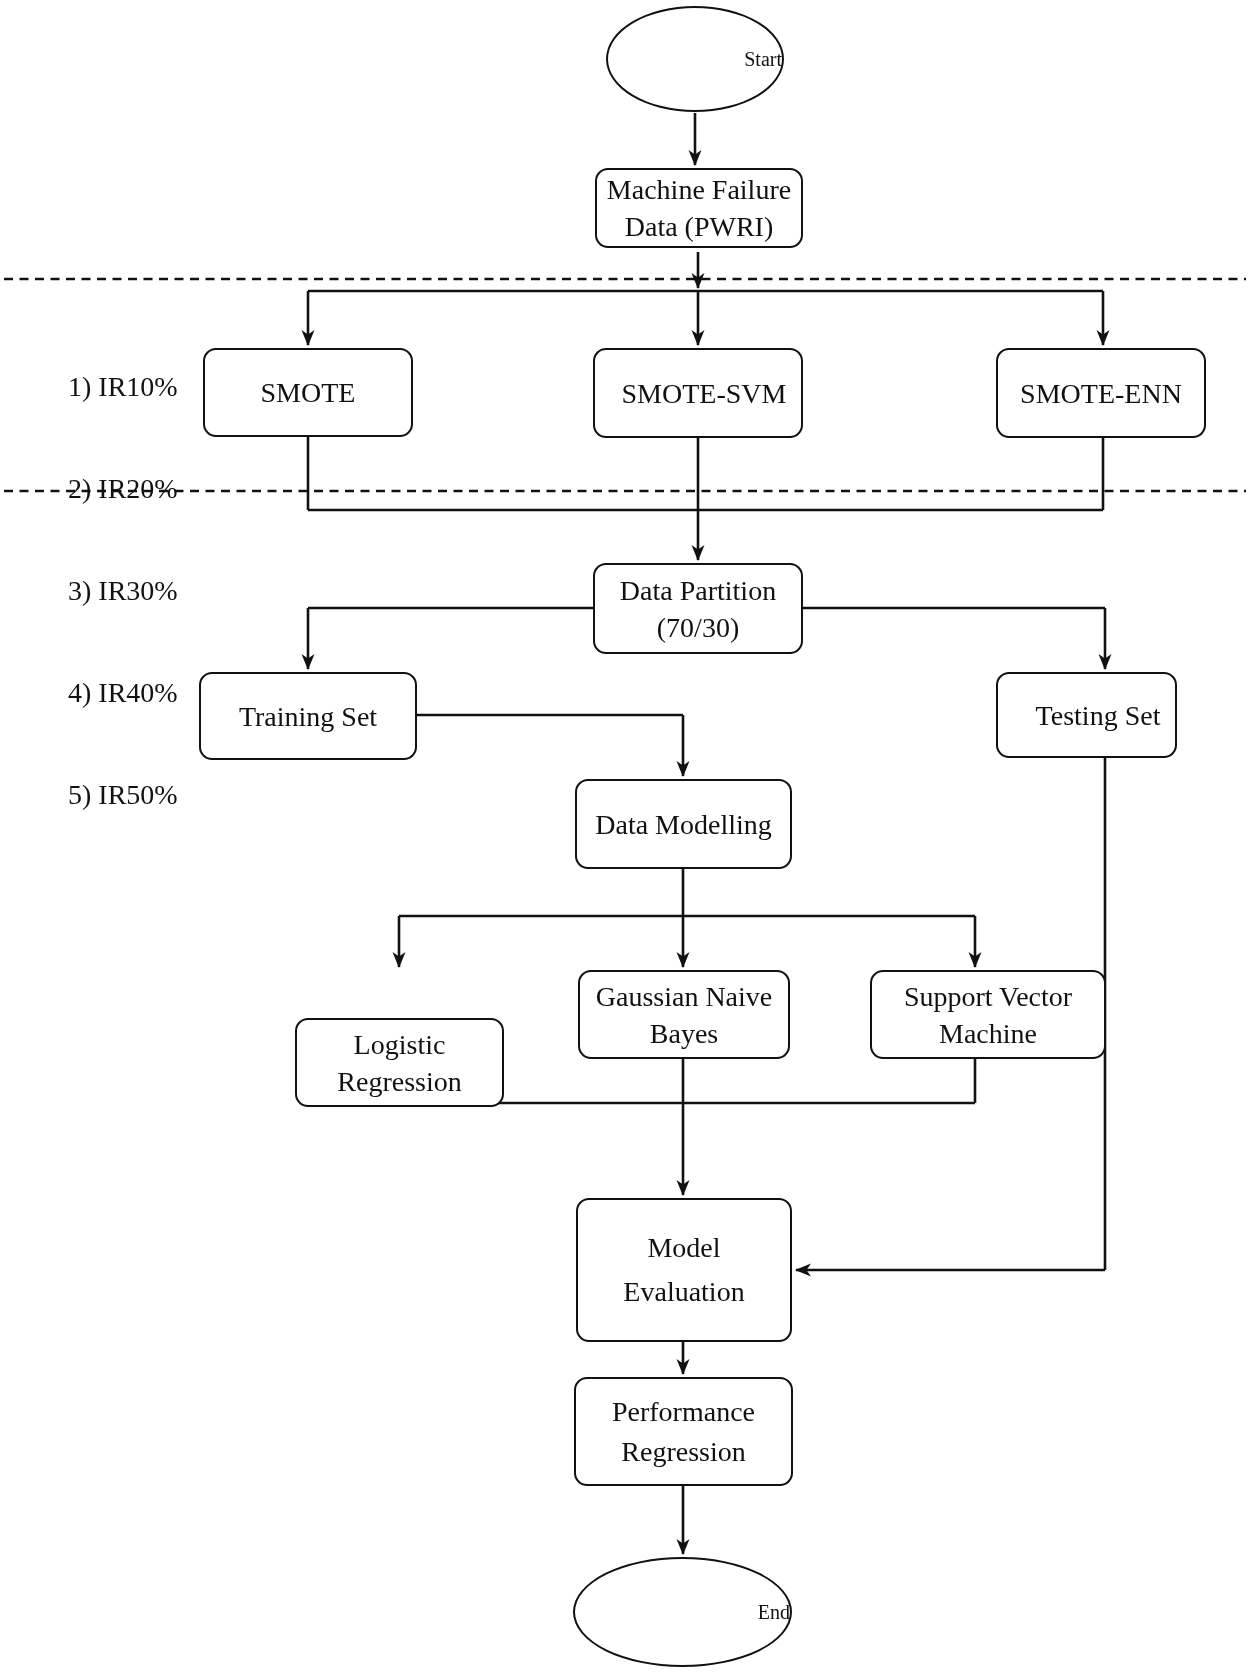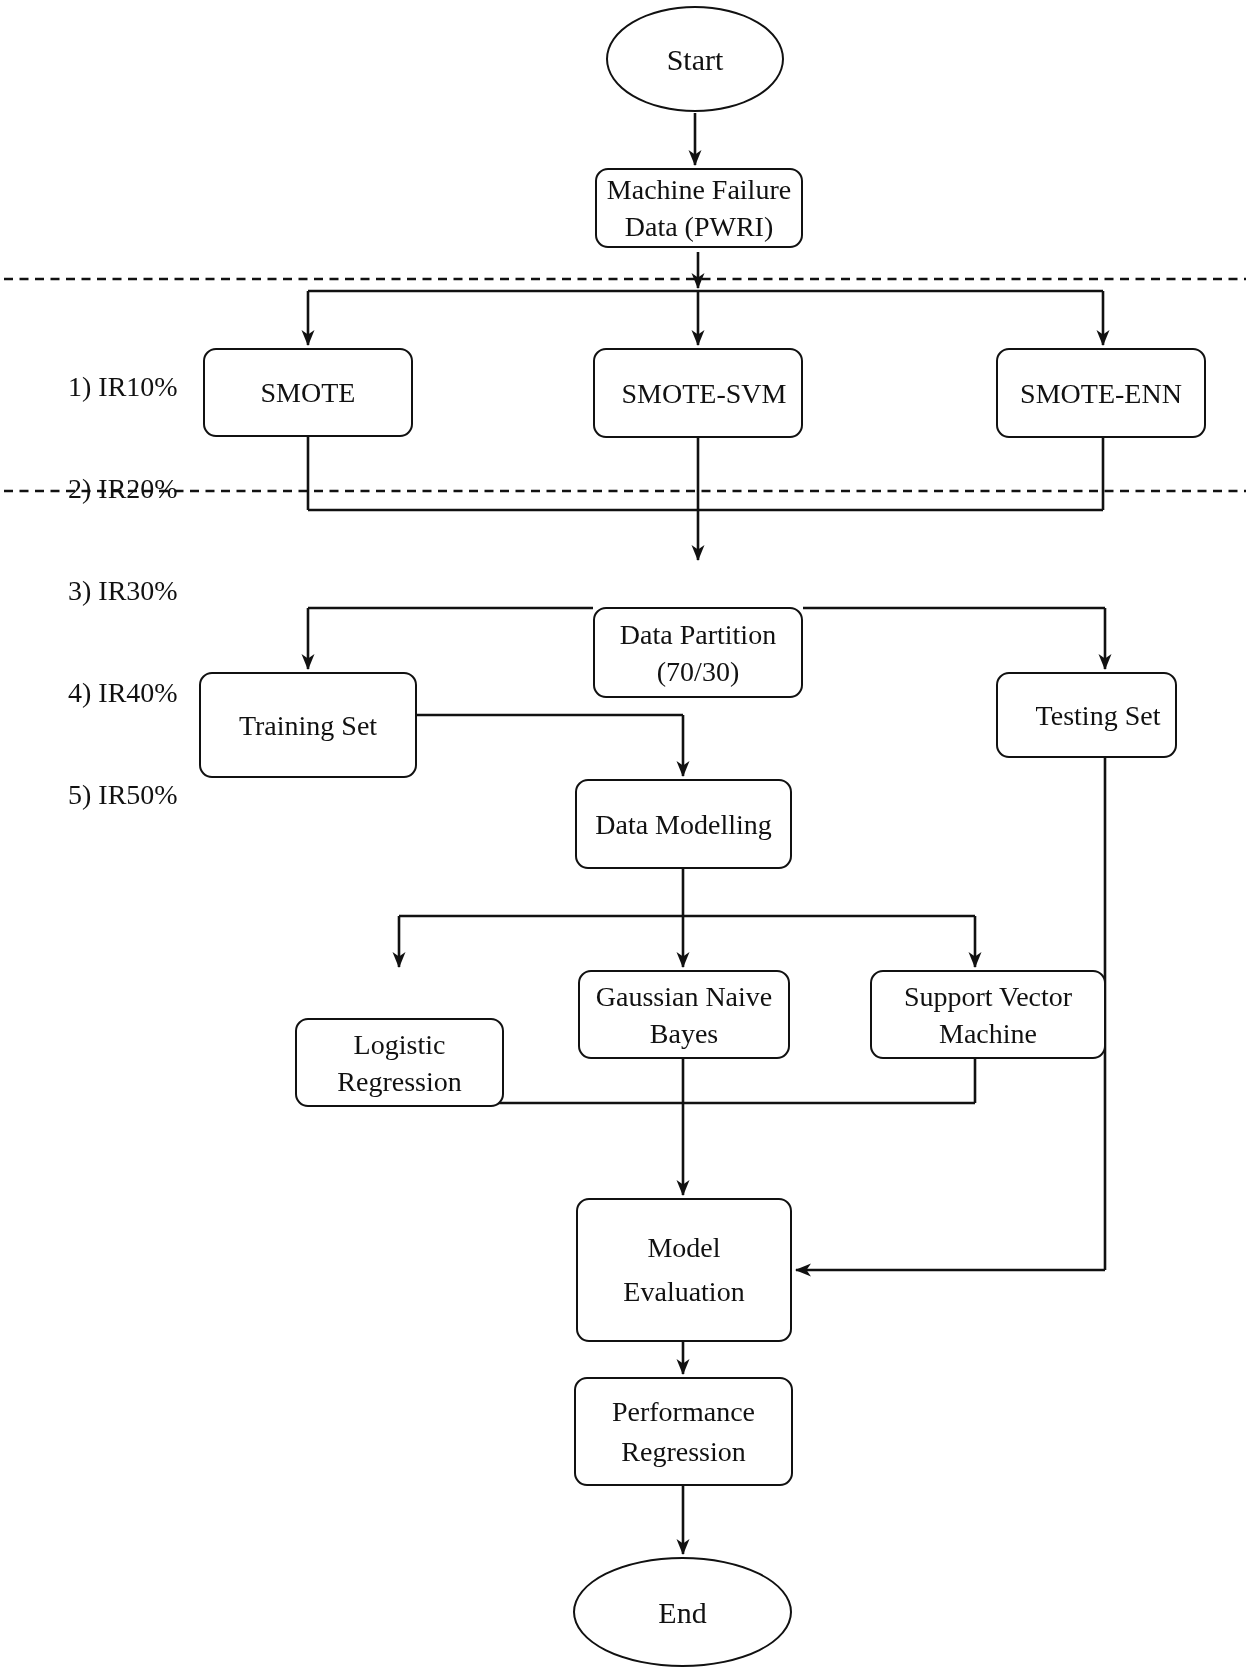--- a/index.html
+++ b/index.html
@@ -28,21 +28,22 @@
     display: flex;
     flex-direction: column;
     align-items: center;
     justify-content: center;
     text-align: center;
     font-size: 28px;
     line-height: 37px;
   }
   .node.terminator {
     border-radius: 50%;
-    font-size: 30px;
+    font-size: 20px;
+    align-items: flex-end;
   }
   .node.tall { line-height: 44px; }
   .node.mid  { line-height: 40px; }
   .side-list {
     position: absolute;
     z-index: 2;
     left: 68px;
     top: 302px;
     font-size: 28px;
     line-height: 34px;
@@ -157,26 +158,26 @@
   </div>
 
   <div class="node" style="left:593px; top:348px; width:210px; height:90px;padding-left:12px;">
     <span>SMOTE-SVM</span>
   </div>
 
   <div class="node" style="left:996px; top:348px; width:210px; height:90px;">
     <span>SMOTE-ENN</span>
   </div>
 
-  <div class="node" style="left:593px; top:563px; width:210px; height:91px;margin-top:44px;">
+  <div class="node" style="left:593px; top:563px; width:210px; height:91px;">
     <span>Data Partition</span>
     <span>(70/30)</span>
   </div>
 
-  <div class="node" style="left:199px; top:672px; width:218px; height:106px;">
+  <div class="node" style="left:199px; top:672px; width:218px; height:88px;">
     <span>Training Set</span>
   </div>
 
   <div class="node" style="left:996px; top:672px; width:181px; height:86px;padding-left:23px;">
     <span>Testing Set</span>
   </div>
 
   <div class="node" style="left:575px; top:779px; width:217px; height:90px;">
     <span>Data Modelling</span>
   </div>

